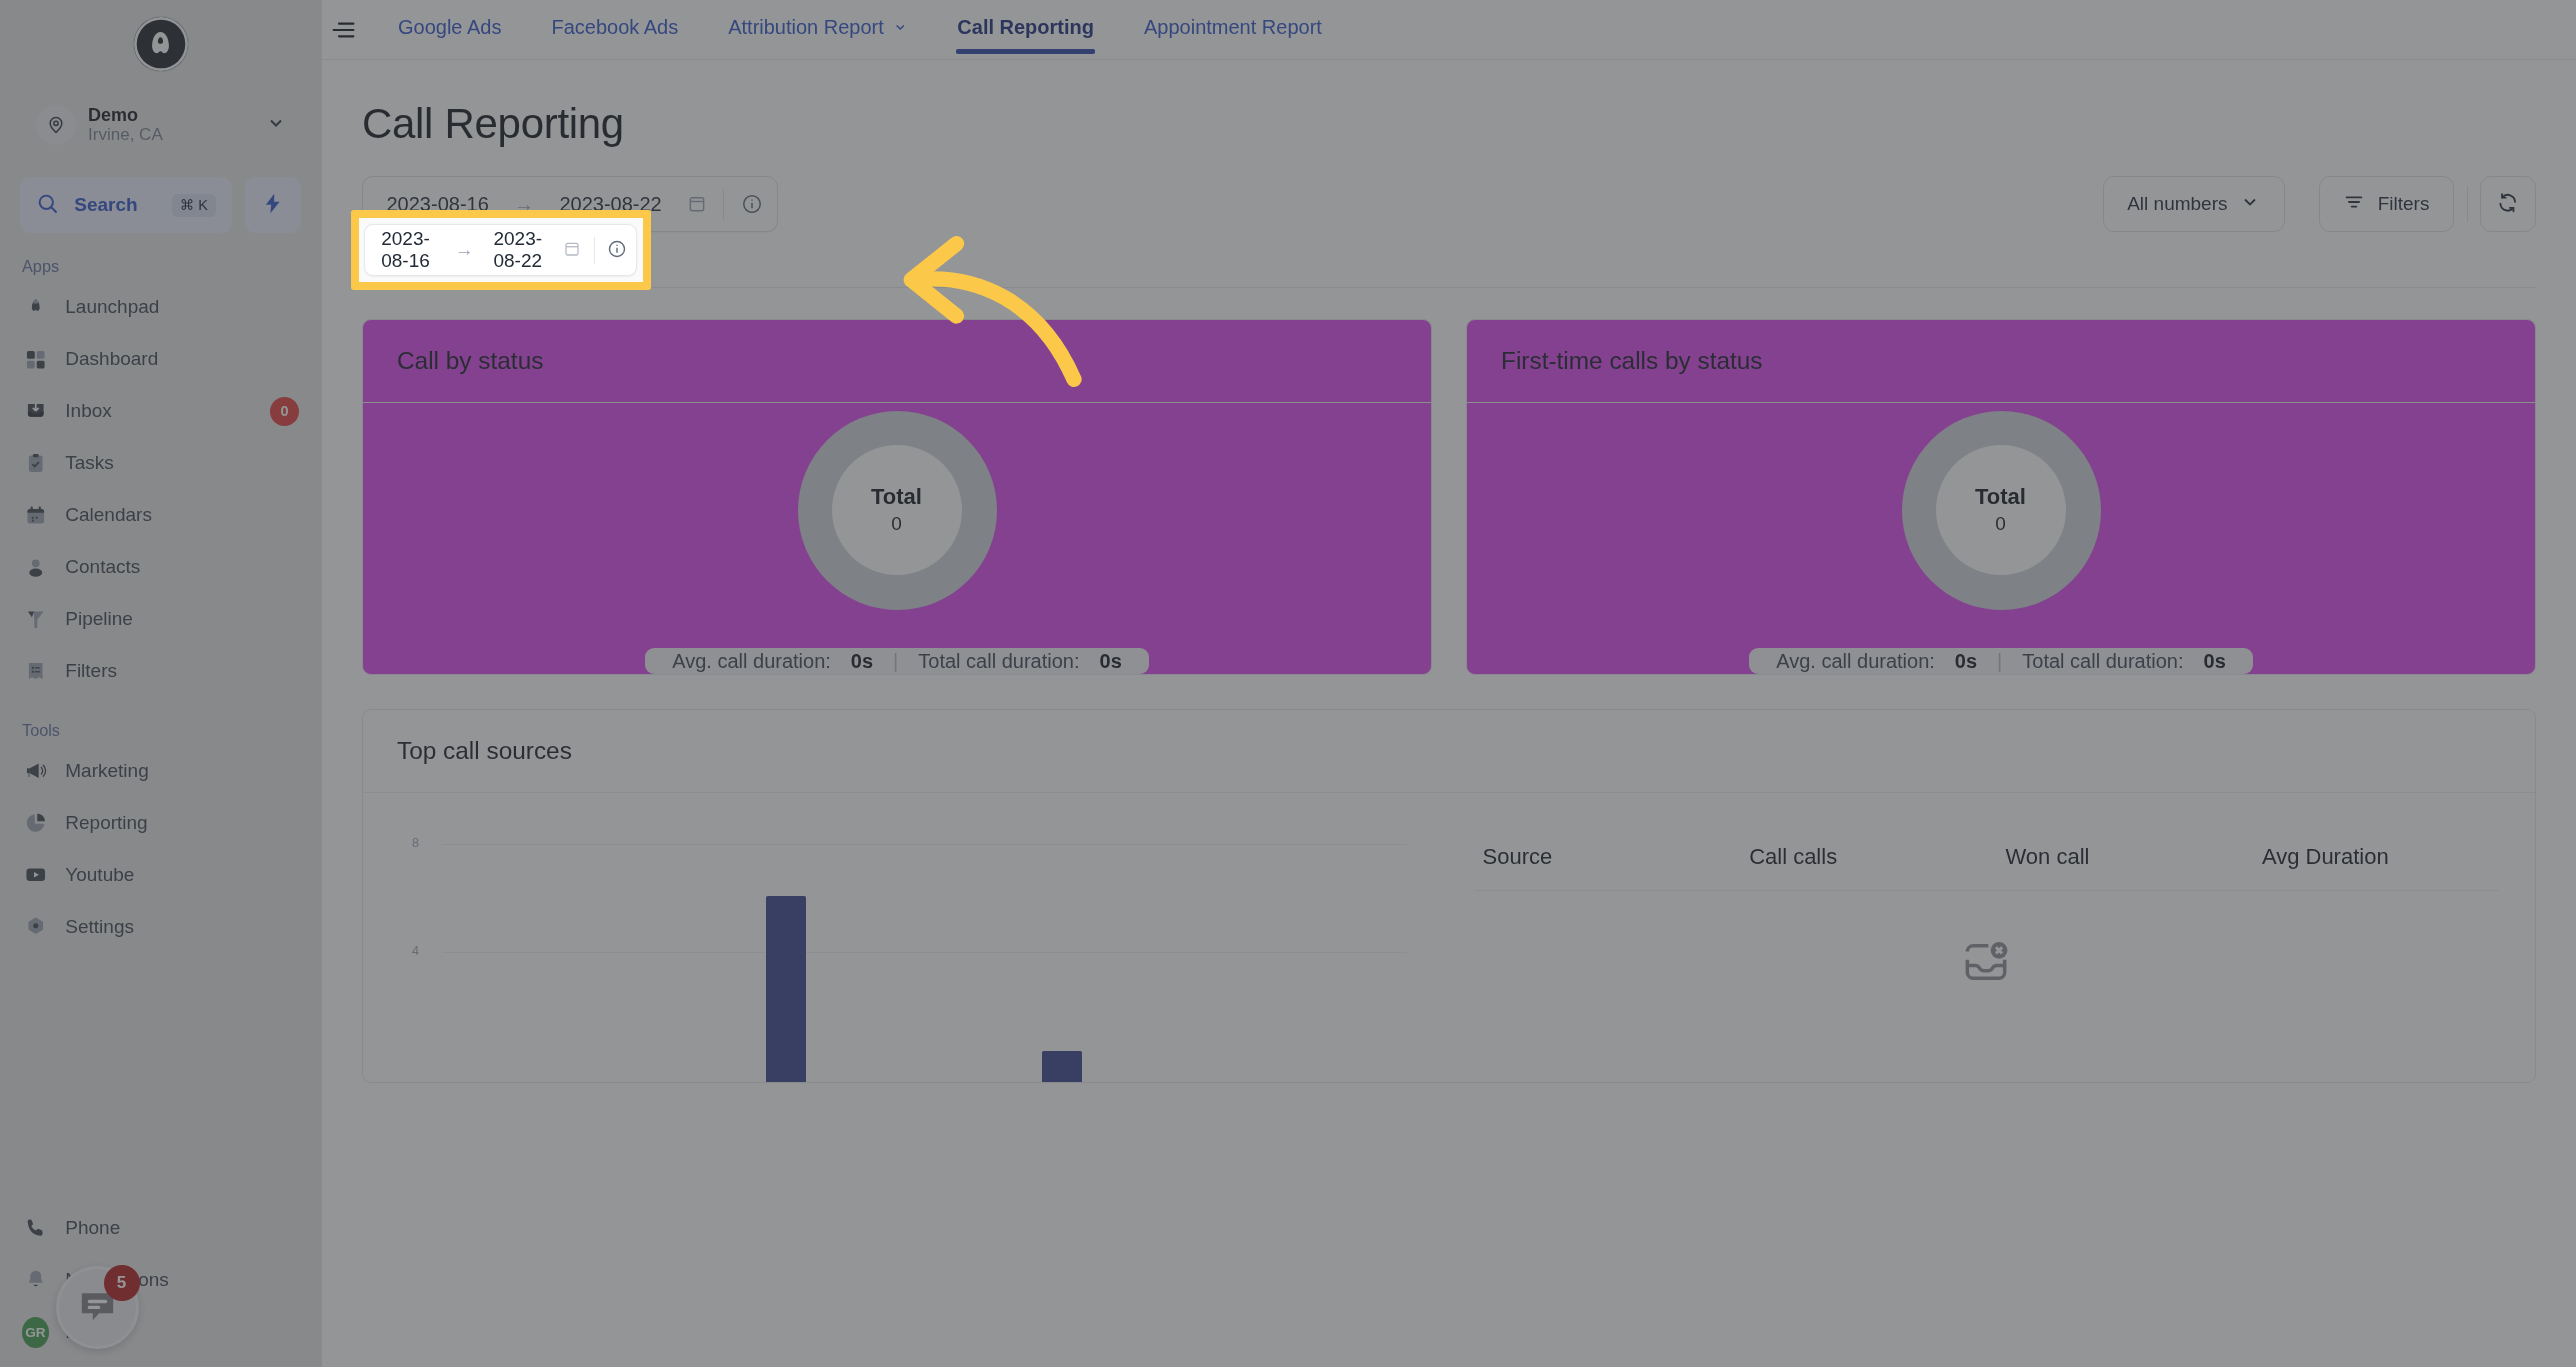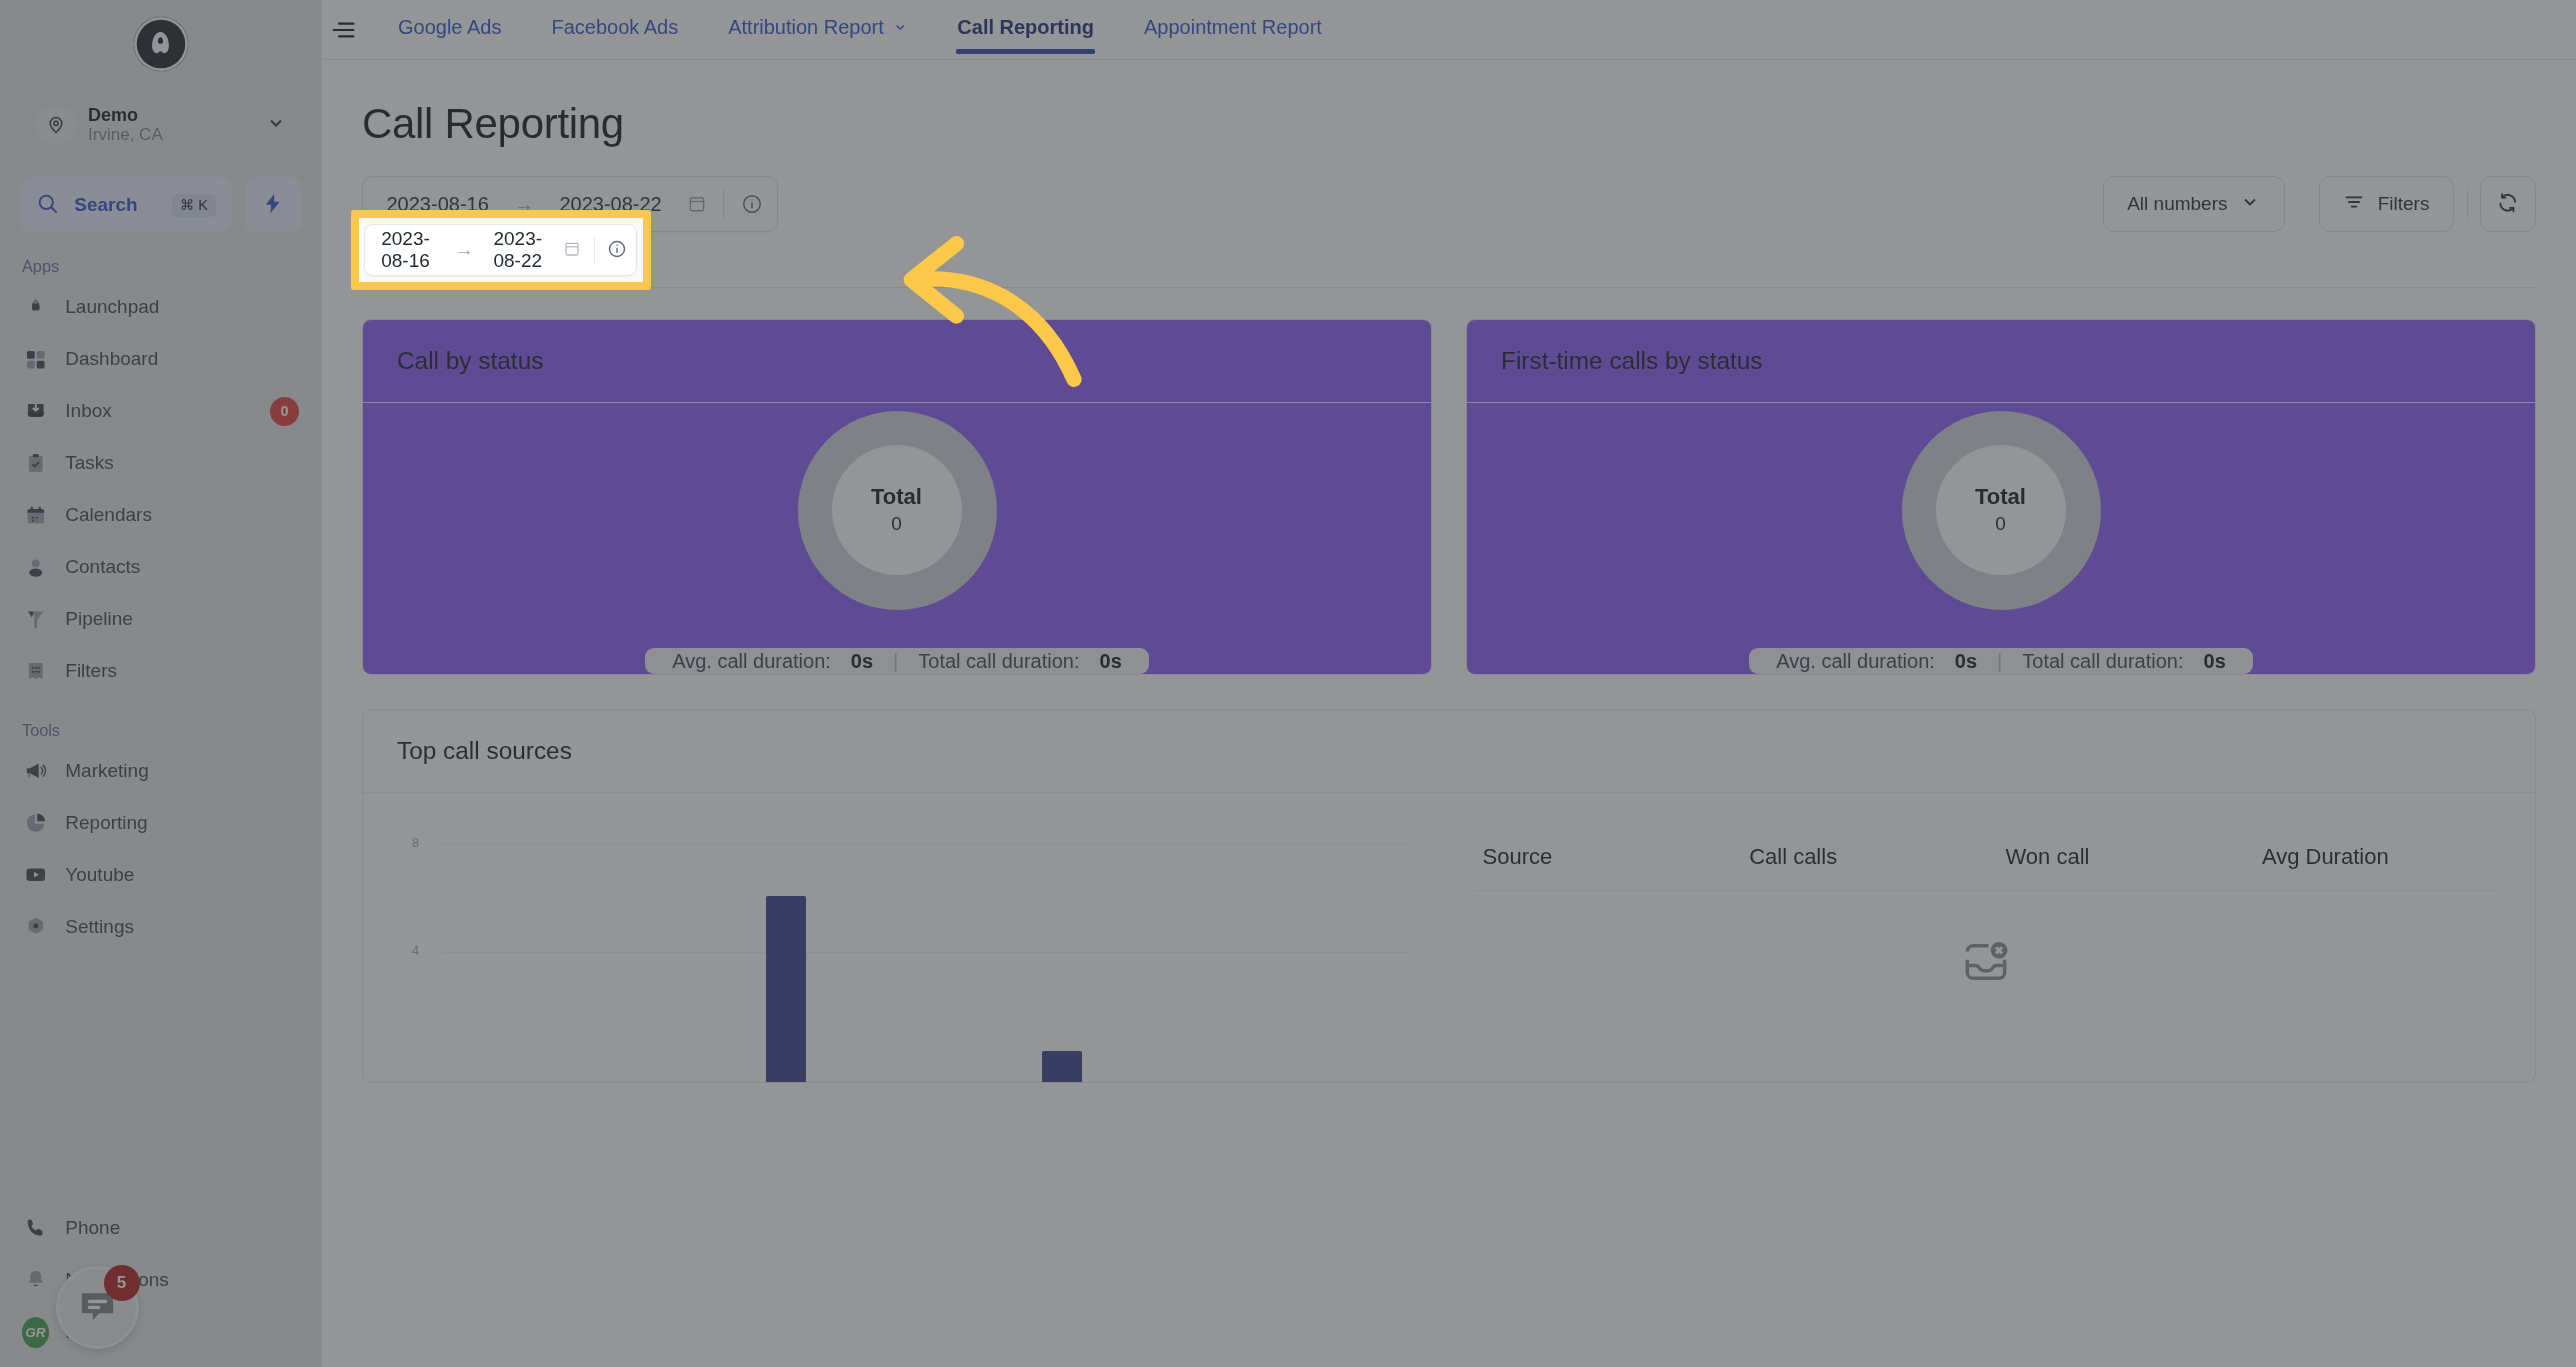--- a/index.html
+++ b/index.html
@@ -85,21 +85,21 @@
   .nav-section-label {
     font-size: 16.3px; color: #5f6f9e; margin: 23.5px 0 5.4px 22px; font-weight: 400;
   }
   .nav-list { display: flex; flex-direction: column; }
   .nav-item {
     height: 52px; display: flex; align-items: center;
     padding: 0 22px; gap: 16.3px; cursor: pointer;
   }
   .nav-icon {
     width: 27px; height: 27px; flex: none;
-    display: flex; align-items: center; justify-content: center; font-style: italic;
+    display: flex; align-items: center; justify-content: center;
   }
   .nav-label { font-size: 19px; color: #3c434f; flex: 1; }
   .nav-badge {
     min-width: 29px; height: 29px; border-radius: 14.5px;
     background: #e23b3b; color: #fff;
     font-size: 14.5px; font-weight: 700;
     display: flex; align-items: center; justify-content: center;
     padding: 0 8.1px;
   }
 
@@ -215,21 +215,21 @@
   .subtab.active::after {
     content:""; position:absolute; left:0; right:0; bottom:-0.9px;
     height: 3.6px; background: #2a46a8; border-radius: 1.8px;
   }
 
   .cards-row {
     display: flex; gap: 34px; margin-top: 31px;
   }
   .card {
     flex: 1; border: 0.9px solid #e6e7ea; border-radius: 9px;
-    background: #8b5cf6; overflow: hidden;
+    background: #d946ef; overflow: hidden;
   }
   .card-head {
     height: 83px; display: flex; align-items: center;
     padding: 0 34px; border-bottom: 0.9px solid #ecedf0;
     font-size: 24.4px; color: #141922;
   }
   .card-body {
     height: 271px; position: relative;
     display: flex; flex-direction: column; align-items: center; justify-content: center;
   }

